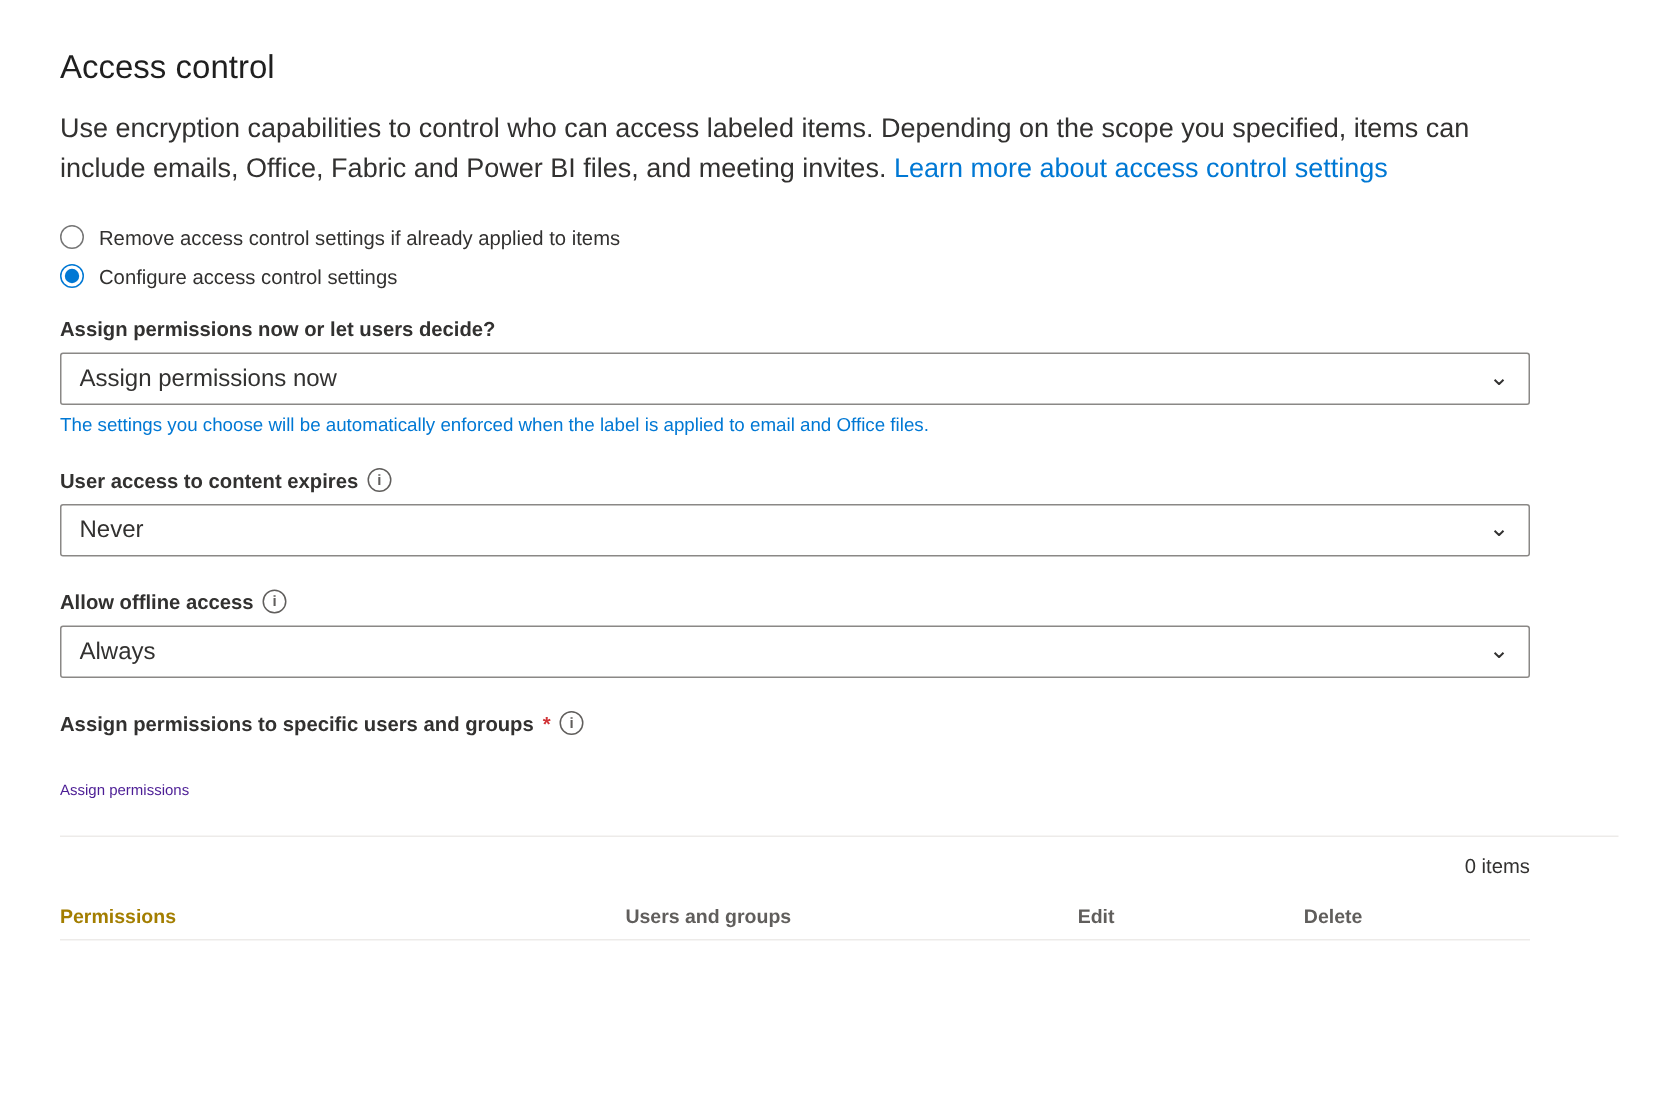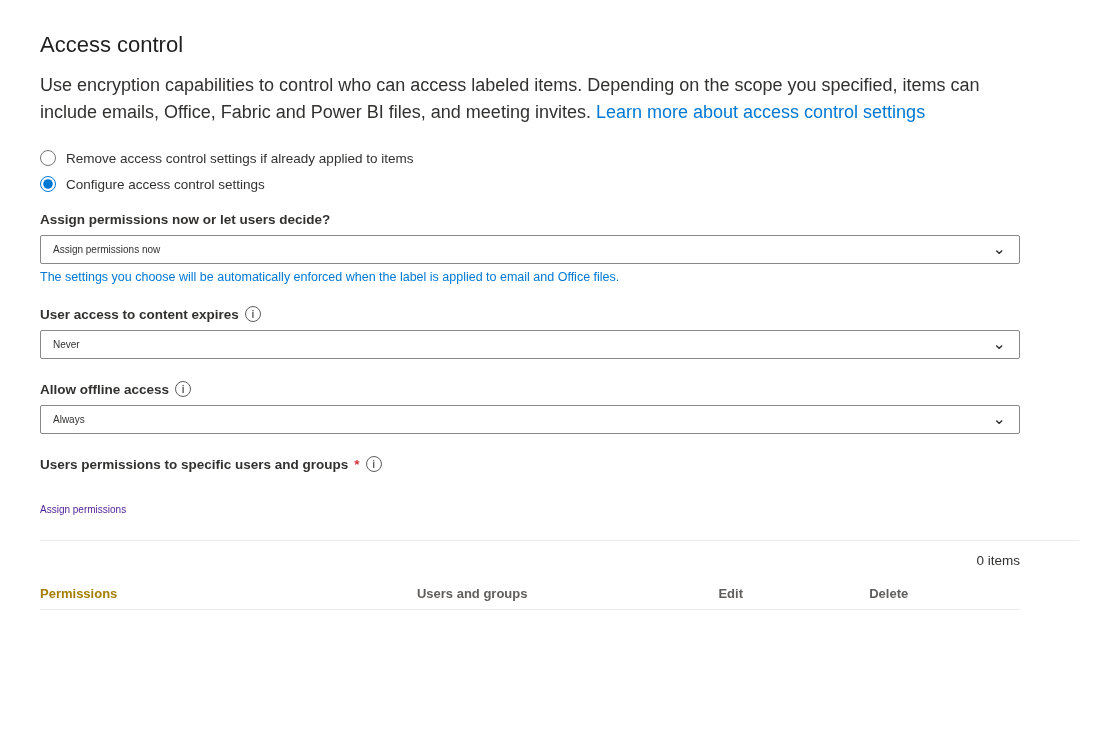--- a/index.html
+++ b/index.html
@@ -89,21 +89,21 @@
       cursor: default;
       flex-shrink: 0;
     }
 
     .dropdown-select {
       width: 100%;
       max-width: 980px;
       padding: 8px 36px 8px 12px;
       border: 1px solid #8a8886;
       border-radius: 2px;
-      font-size: 10px;
+      font-size: 16px;
       color: #323130;
       background: #ffffff;
       appearance: none;
       -webkit-appearance: none;
       cursor: pointer;
       outline: none;
       position: relative;
     }
 
     .dropdown-wrapper {
@@ -240,21 +240,21 @@
     <select class="dropdown-select">
       <option>Always</option>
       <option>Never</option>
       <option>Only for a number of days</option>
     </select>
   </div>
 </div>
 
 <div class="section section-assign-perms">
   <div class="section-label">
-    <span>Users permissions to specific users and groups</span>
+    <span>Assign permissions to specific users and groups</span>
     <span class="required-asterisk"> *</span>
     <span class="info-icon">i</span>
   </div>
   <a href="#" class="assign-permissions-link">Assign permissions</a>
 </div>
 
 <div class="permissions-table-section">
   <div class="items-count">0 items</div>
   <div class="table-header">
     <div class="table-col-header amber">Permissions</div>

